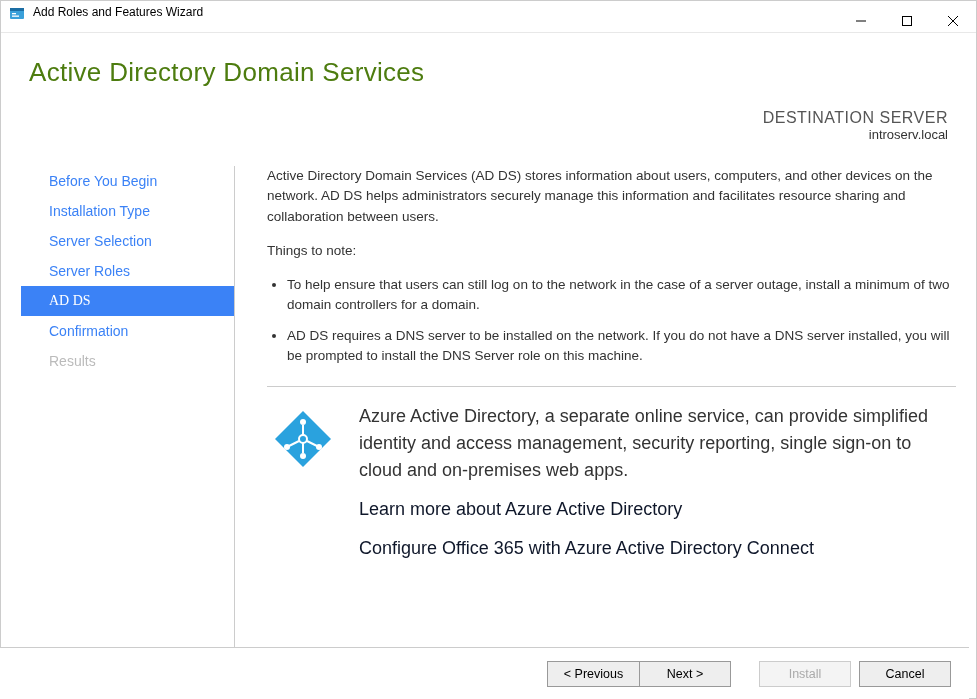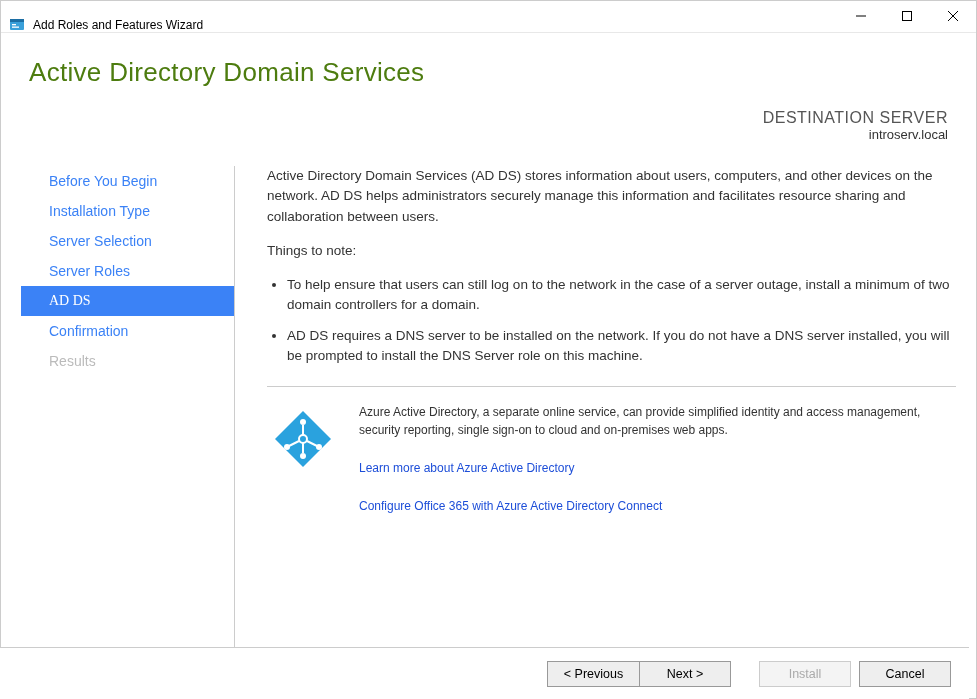--- a/index.html
+++ b/index.html
@@ -9,21 +9,21 @@
       color: #333;
       background: #fff;
       width: 977px;
       height: 699px;
       overflow: hidden;
       border: 1px solid #ccc;
     }
     .titlebar {
       height: 32px;
       display: flex;
-      align-items: flex-end;
+      align-items: flex-start;
       padding: 4px 0 0 8px;
       border-bottom: 1px solid #e8e8e8;
     }
     .titlebar-icon {
       width: 16px;
       height: 16px;
       margin-right: 8px;
       display: flex;
       align-items: center;
       justify-content: center;
@@ -126,27 +126,27 @@
     }
     .azure-icon {
       width: 72px;
       flex-shrink: 0;
       display: flex;
       justify-content: center;
       padding-top: 4px;
     }
     .azure-text {
       flex: 1;
-      font-size: 12px;
+      font-size: 18px;
     }
     .azure-text .link {
-      color: #1d4ed8;
+      color: #0f172a;
       cursor: pointer;
       display: block;
-      margin-top: 20px;
+      margin-top: 12px;
     }
     .footer {
       position: absolute;
       bottom: 0;
       left: 0;
       right: 8px;
       height: 52px;
       border-top: 1px solid #ccc;
       display: flex;
       justify-content: flex-end;

